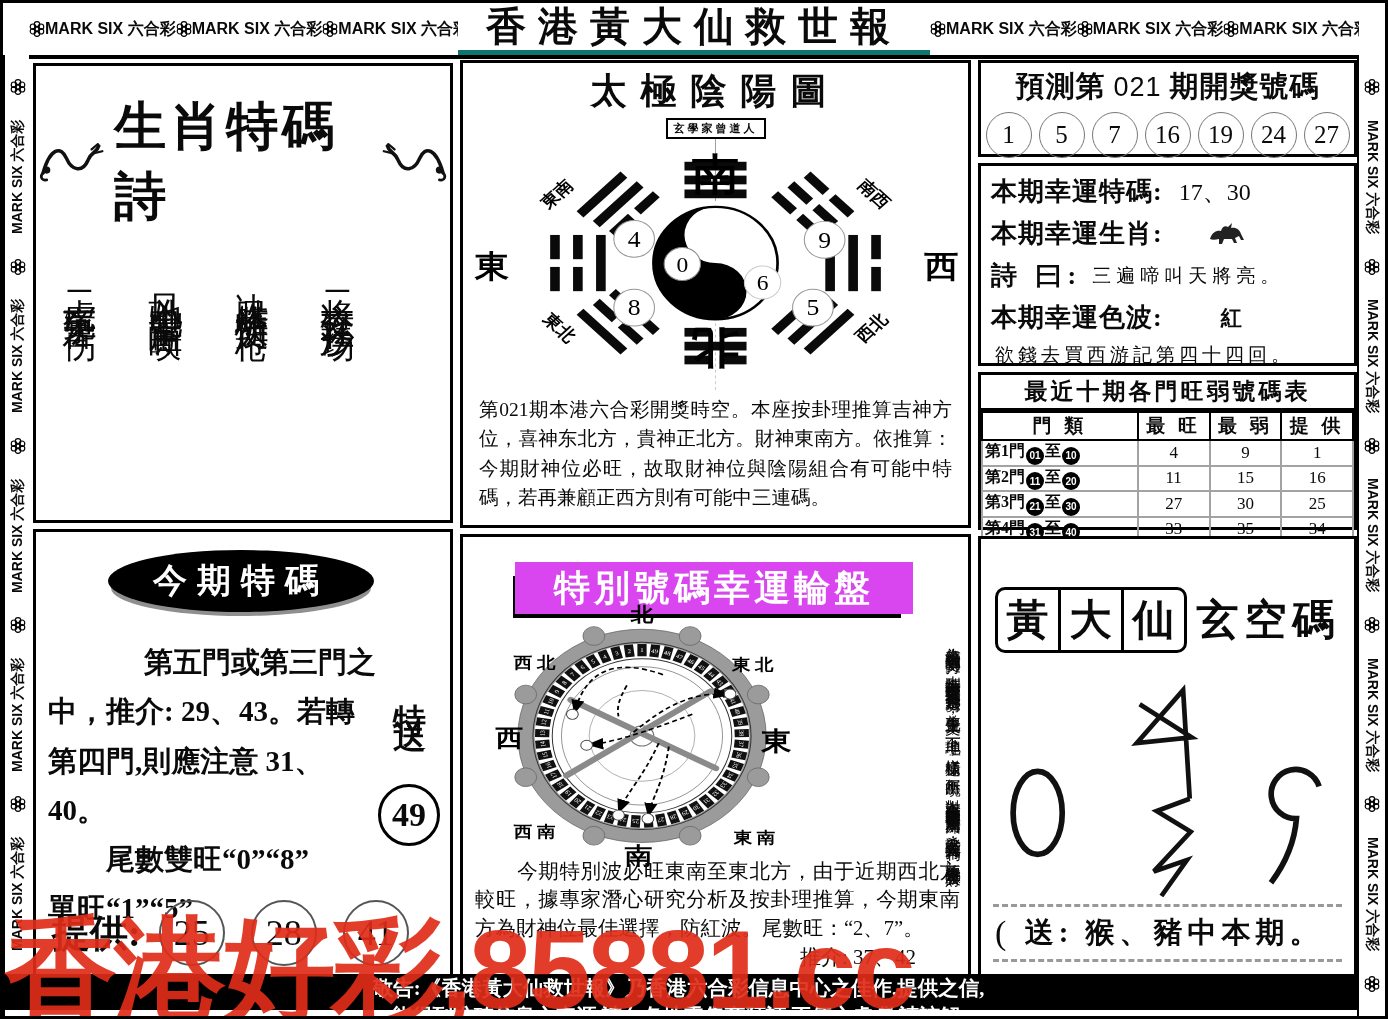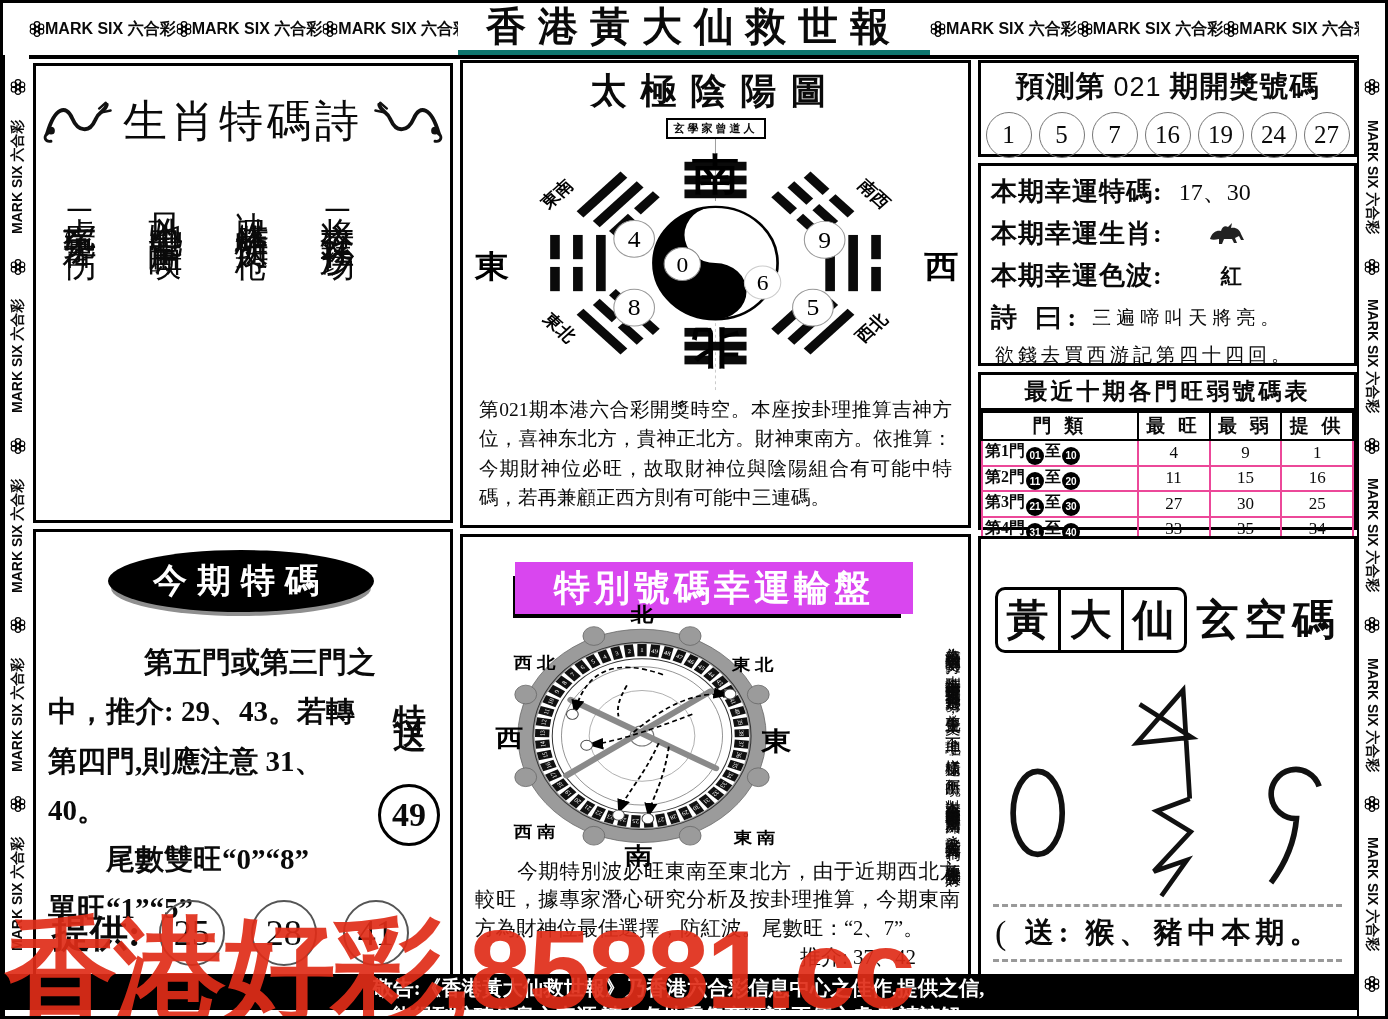--- a/index.html
+++ b/index.html
@@ -29,21 +29,21 @@
   #bottombar{position:absolute;left:2px;right:28px;bottom:6px;height:36px;background:#000;color:#fff;
              display:flex;justify-content:space-between;align-items:center;z-index:3;
              font-weight:bold;font-size:20.5px;padding:0 10px 0 5px;white-space:nowrap;overflow:hidden;flex-direction:column;}
   #watermark{position:absolute;left:2px;bottom:-10px;z-index:10;white-space:nowrap;line-height:1;
              font-family:"Liberation Sans","DejaVu Sans",sans-serif;font-weight:900;font-size:112px;
              letter-spacing:-3px;color:rgba(224,44,24,0.92);pointer-events:none;}
 
   
   #panelA{left:30px;top:60px;width:420px;height:460px;}
   #panelA .hdr{display:flex;align-items:center;justify-content:center;gap:10px;margin-top:26px;}
-  #panelA .hdr .ttl{font-size:44px;font-weight:400;letter-spacing:4px;}
+  #panelA .hdr .ttl{font-size:52px;font-weight:700;letter-spacing:4px;}
   .dragon{width:74px;height:50px;}
   .dragon.flip{transform:scaleX(-1);}
   #poem{writing-mode:vertical-rl;height:330px;margin-top:34px;padding-right:48px;}
   .pline{font-size:34px;letter-spacing:6px;line-height:86px;font-weight:400;}
 
   
   #panelB{left:30px;top:526px;width:420px;height:452px;}
   #oval{width:266px;height:62px;margin:18px 80px 0 72px;background:#000;color:#fff;border-radius:50%;
         display:flex;align-items:center;justify-content:center;font-size:34px;font-weight:bold;
         letter-spacing:10px;box-shadow:0 7px 0 -3px #8f8f8f;}
@@ -99,21 +99,21 @@
   #f-poem .val{margin-left:10px;font-size:19px;letter-spacing:5px;}
   #f-poem2{font-size:19px;letter-spacing:4px;padding-left:4px;}
   .horse{width:40px;height:30px;}
 
   
   #panelG{left:975px;top:369px;width:379px;height:158px;}
   #panelG .ttl{font-size:23px;font-weight:900;letter-spacing:3px;text-align:center;
                border-bottom:3px solid #000;padding:1px 0;}
   #gate-table{width:100%;border-collapse:collapse;font-size:17px;}
   #gate-table th{border:2px solid #000;font-size:19px;letter-spacing:4px;padding:0;height:21px;}
-  #gate-table td{border:2px solid #ec4899;text-align:center;height:20px;padding:0;}
+  #gate-table td{border:2px solid #a3a3a3;text-align:center;height:20px;padding:0;}
   #gate-table td.gate{font-weight:bold;font-size:16px;text-align:left;padding-left:2px;white-space:nowrap;}
   .bnum{display:inline-flex;width:18px;height:18px;border-radius:50%;background:#000;color:#fff;
         font-size:10px;align-items:center;justify-content:center;font-weight:bold;vertical-align:-3px;
         font-family:"Liberation Sans","DejaVu Sans",sans-serif;margin:0 1px;}
 
   
   #panelH{left:975px;top:533px;width:379px;height:445px;}
   #xk-title{display:flex;align-items:center;justify-content:center;margin-top:48px;}
   #xk-box{border:3px solid #000;border-radius:10px;display:flex;}
   #xk-box span{font-size:42px;font-weight:900;padding:2px 9px;border-right:3px solid #000;}
@@ -675,27 +675,27 @@
       <span class="val">17、30</span>
     </div>
     <div class="frow" id="f-zodiac">
       <span class="lbl">本期幸運生肖:</span>
       <span class="val">
         <svg class="horse" viewBox="0 0 40 30">
           <path d="M3 22 C5 15 10 13 14 14 C15 10 18 8 21 10 L25 6 L24 11 C29 10 33 13 34 17 L37 23 L34 23 L32 19 L28 21 L30 26 L27 26 L25 22 L17 22 L15 27 L12 27 L12 22 C8 23 5 23 3 22 Z" fill="#222"></path>
         </svg>
       </span>
     </div>
+    <div class="frow" id="f-poem">
+      <span class="lbl">詩 曰:</span>
+      <span class="val">三遍啼叫天將亮。</span>
+    </div>
     <div class="frow" id="f-color">
       <span class="lbl">本期幸運色波:</span>
       <span class="val">紅</span>
-    </div>
-    <div class="frow" id="f-poem">
-      <span class="lbl">詩 曰:</span>
-      <span class="val">三遍啼叫天將亮。</span>
     </div>
     <div id="f-poem2">欲錢去買西游記第四十四回。</div>
   </div>
 
   <div class="panel" id="panelG">
     <div class="ttl">最近十期各門旺弱號碼表</div>
     <table id="gate-table">
       <thead>
         <tr>
           <th style="width:42%">門 類</th>

